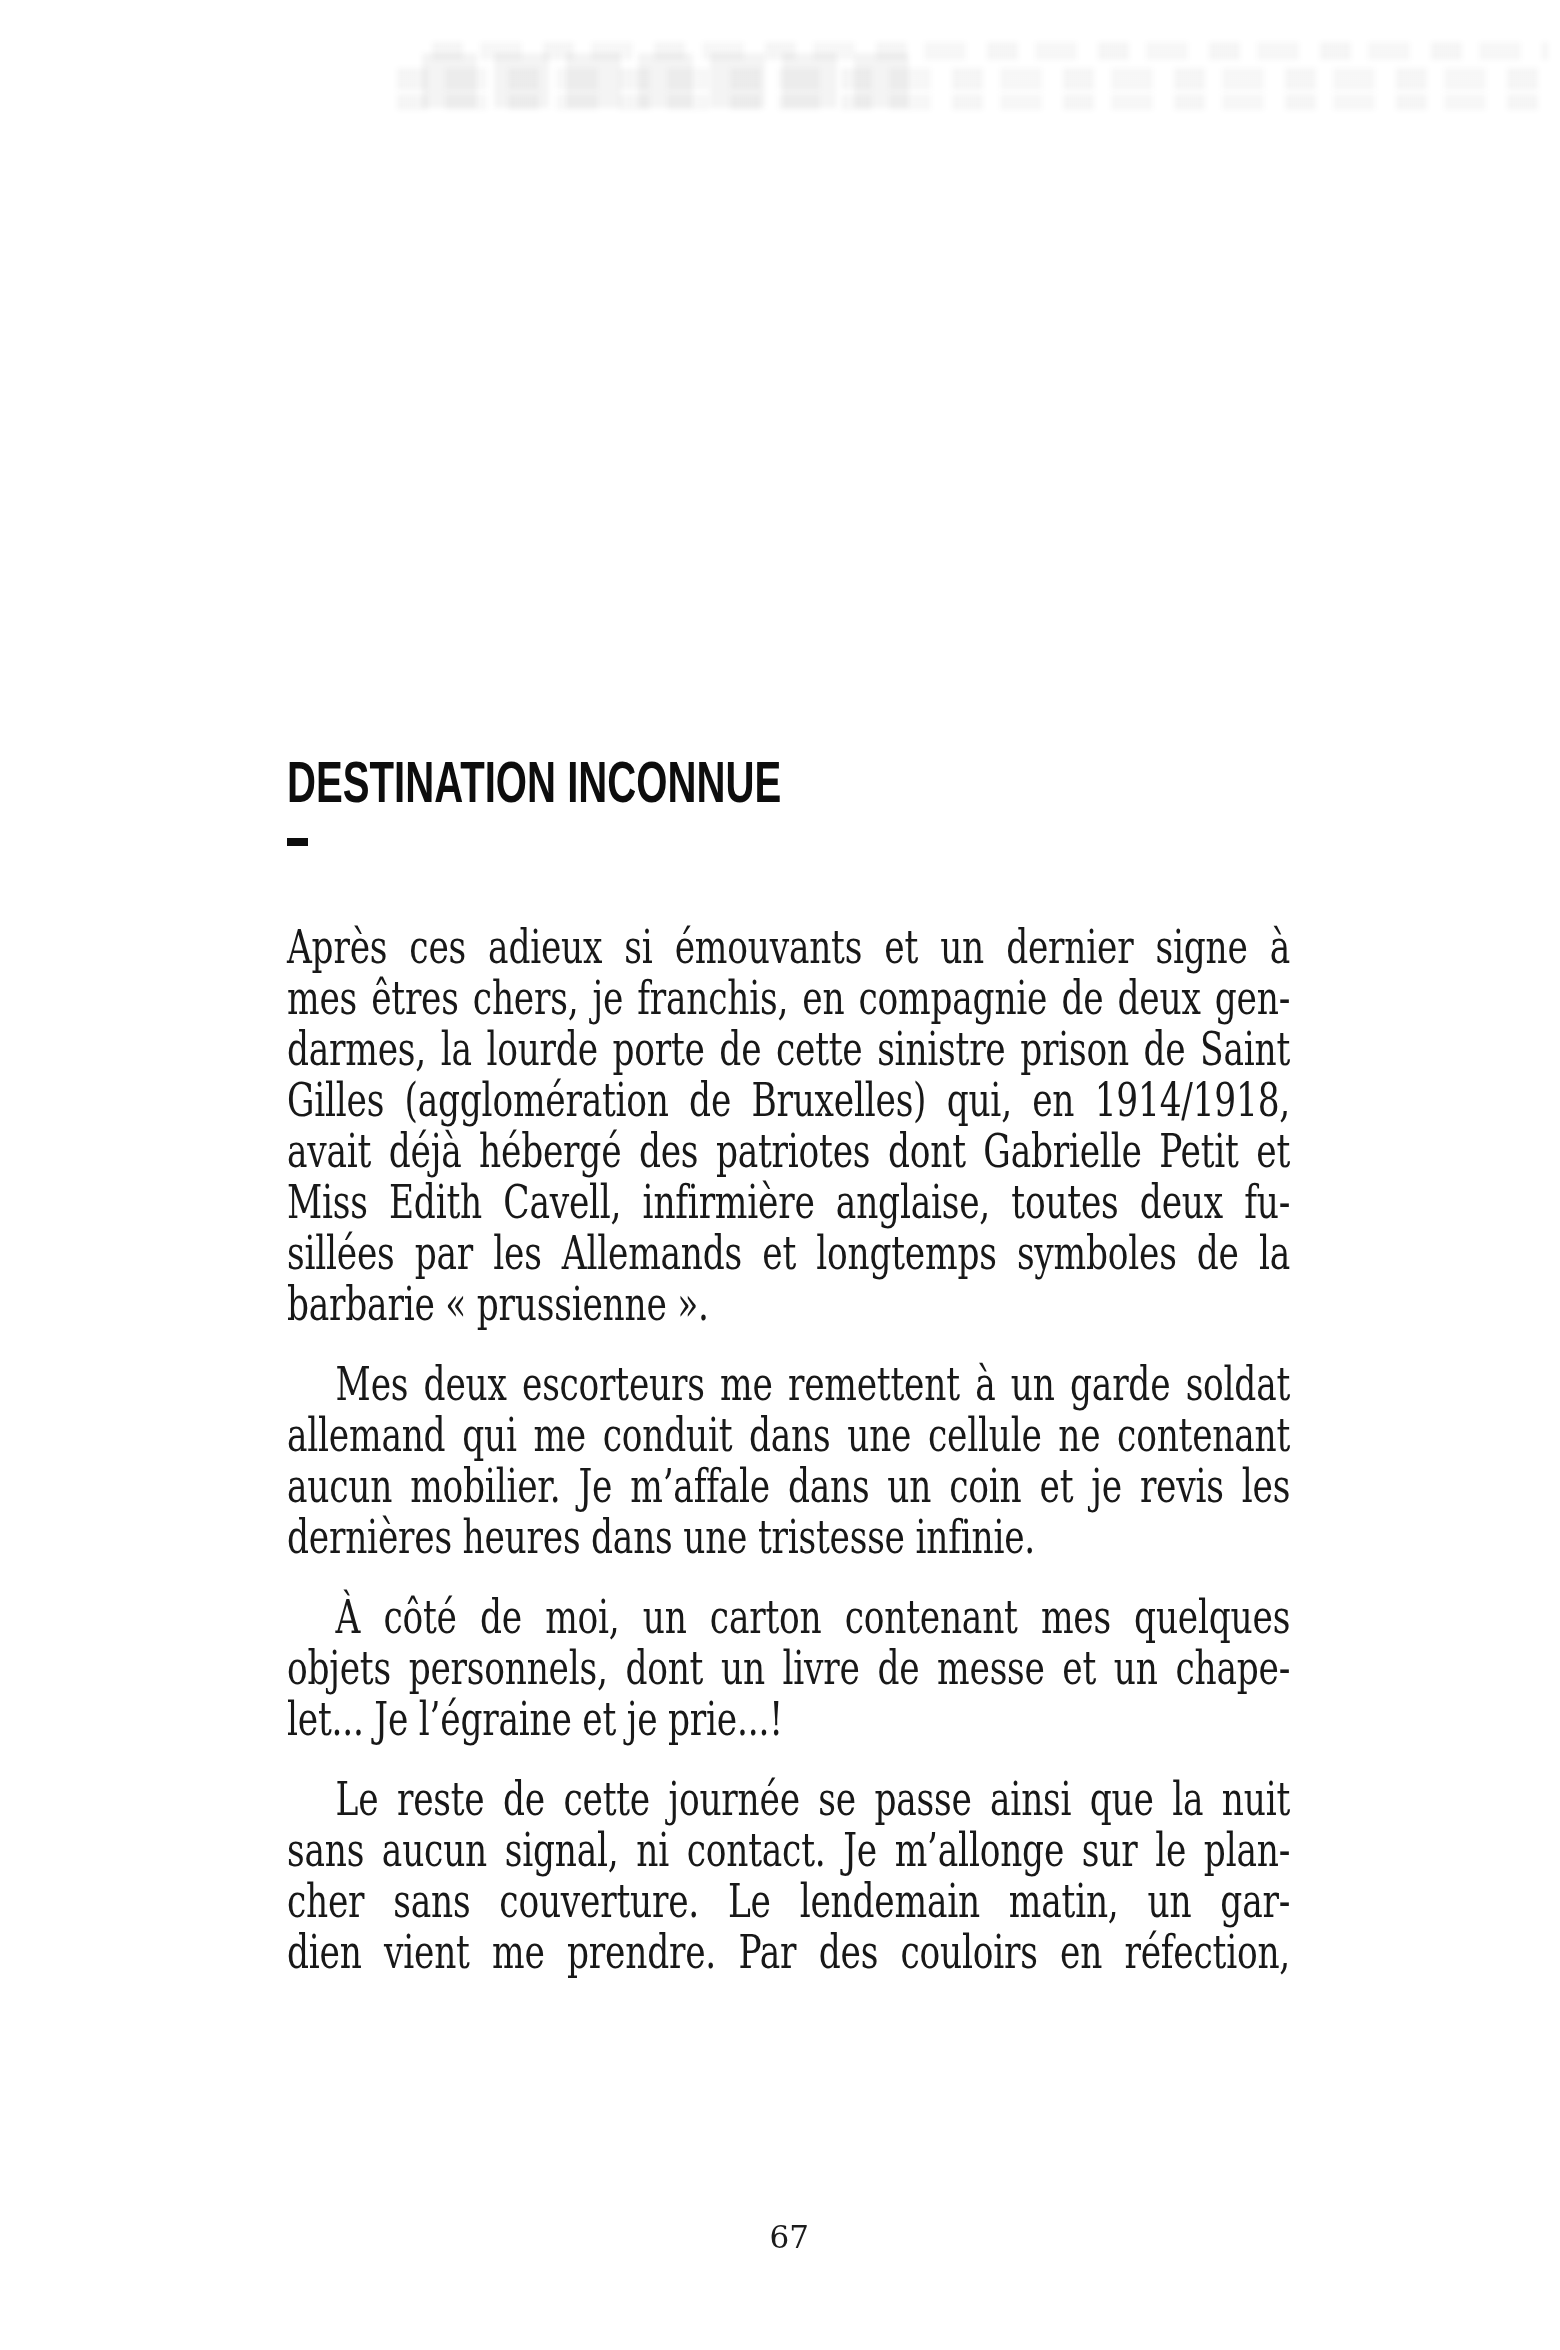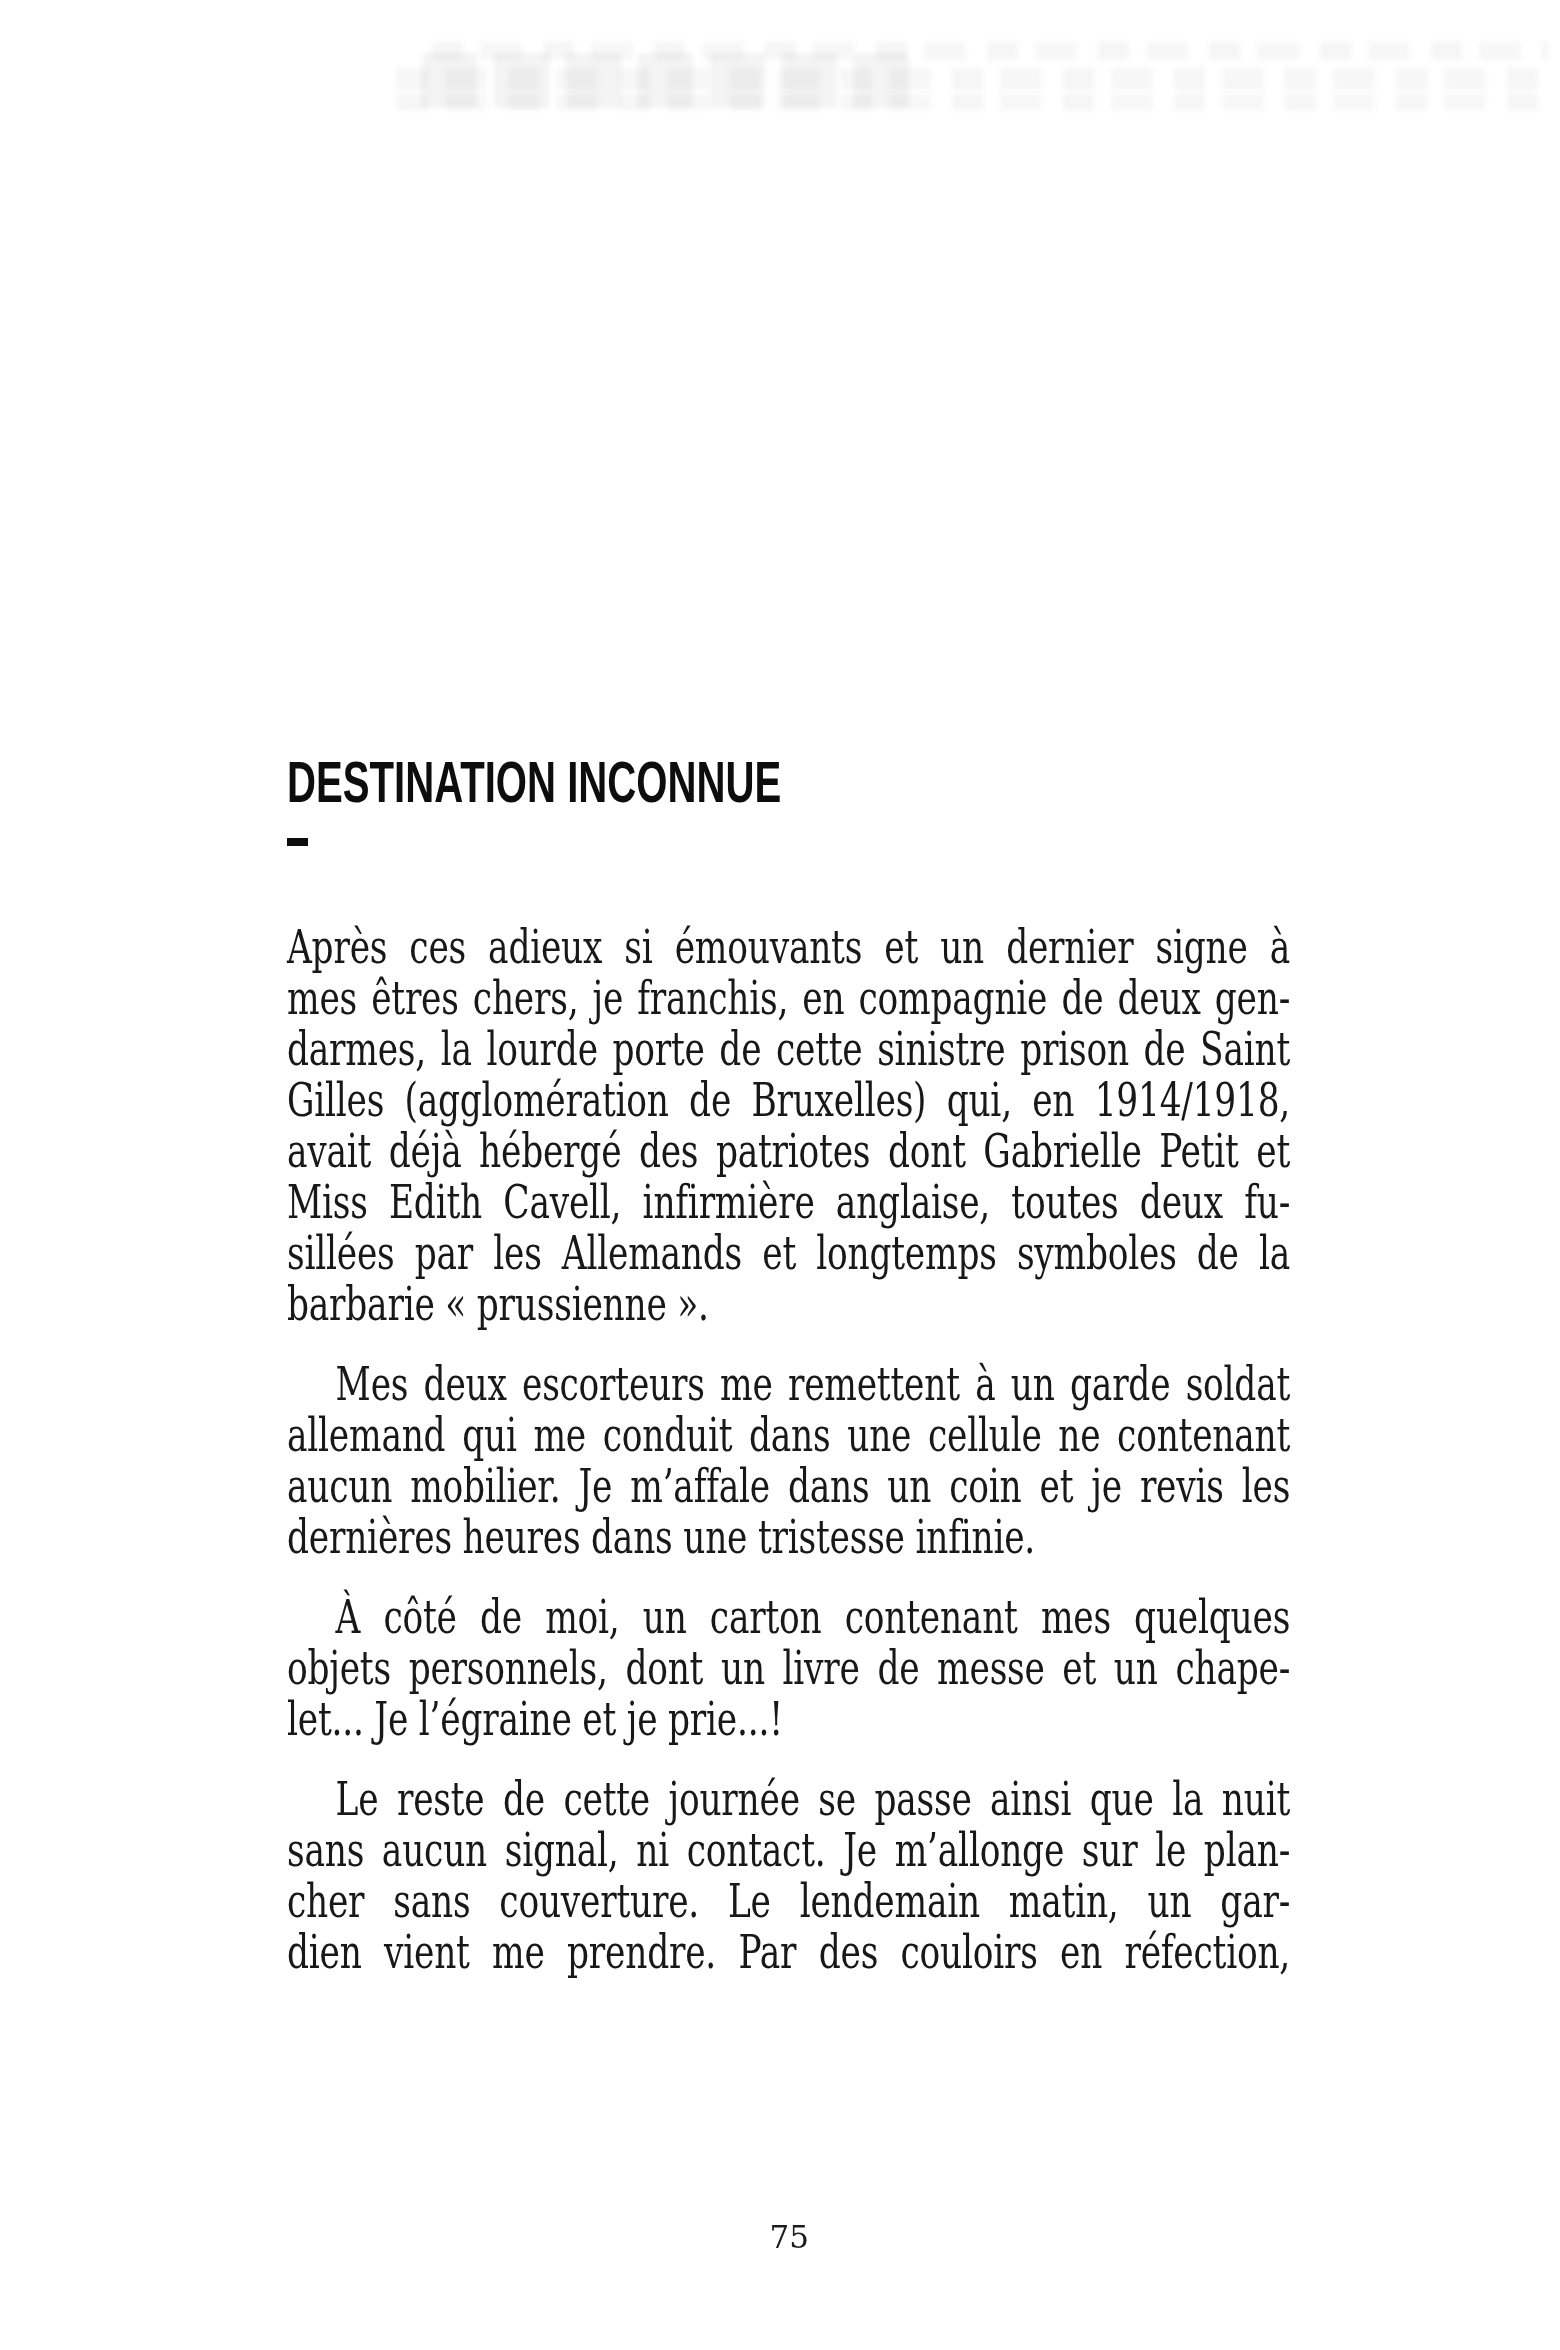--- a/index.html
+++ b/index.html
@@ -133,14 +133,14 @@
 
   <div class="para">
     <div class="line indent">Le reste de cette journée se passe ainsi que la nuit</div>
     <div class="line">sans aucun signal, ni contact. Je m’allonge sur le plan-</div>
     <div class="line">cher sans couverture. Le lendemain matin, un gar-</div>
     <div class="line">dien vient me prendre. Par des couloirs en réfection,</div>
   </div>
 
 </div>
 
-<div class="page-number">75</div>
+<div class="page-number">67</div>
 
 
 </body></html>

